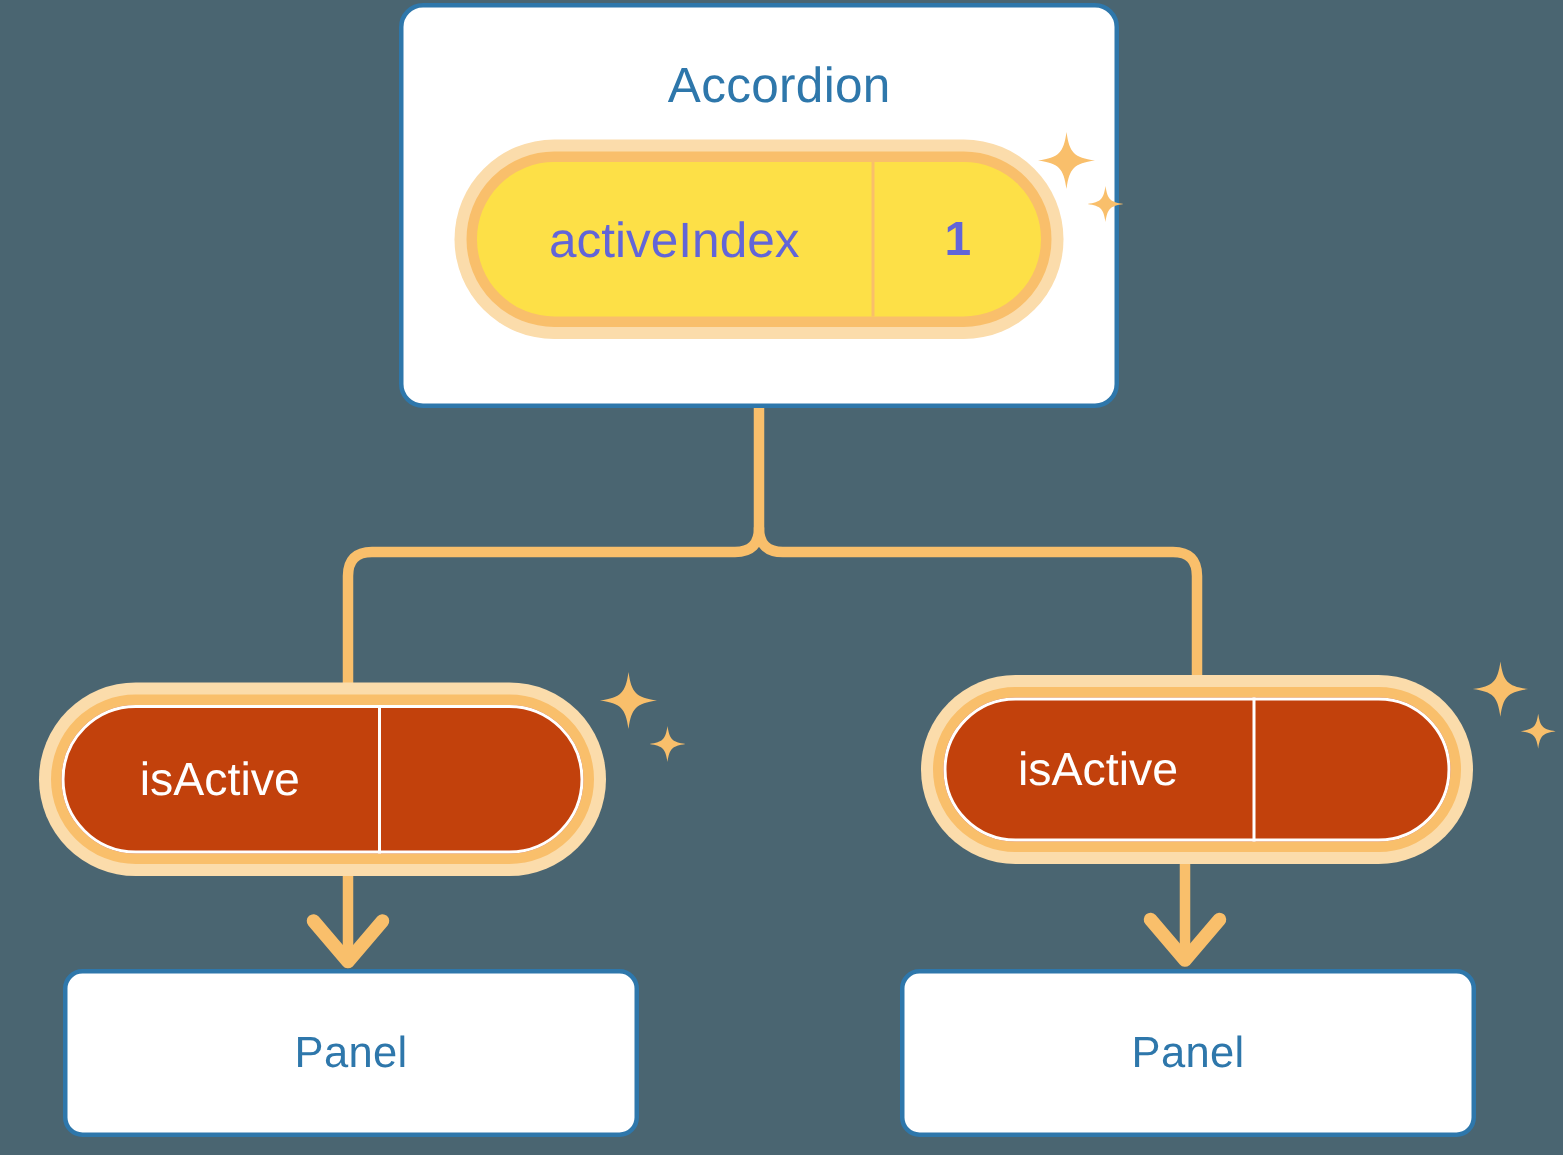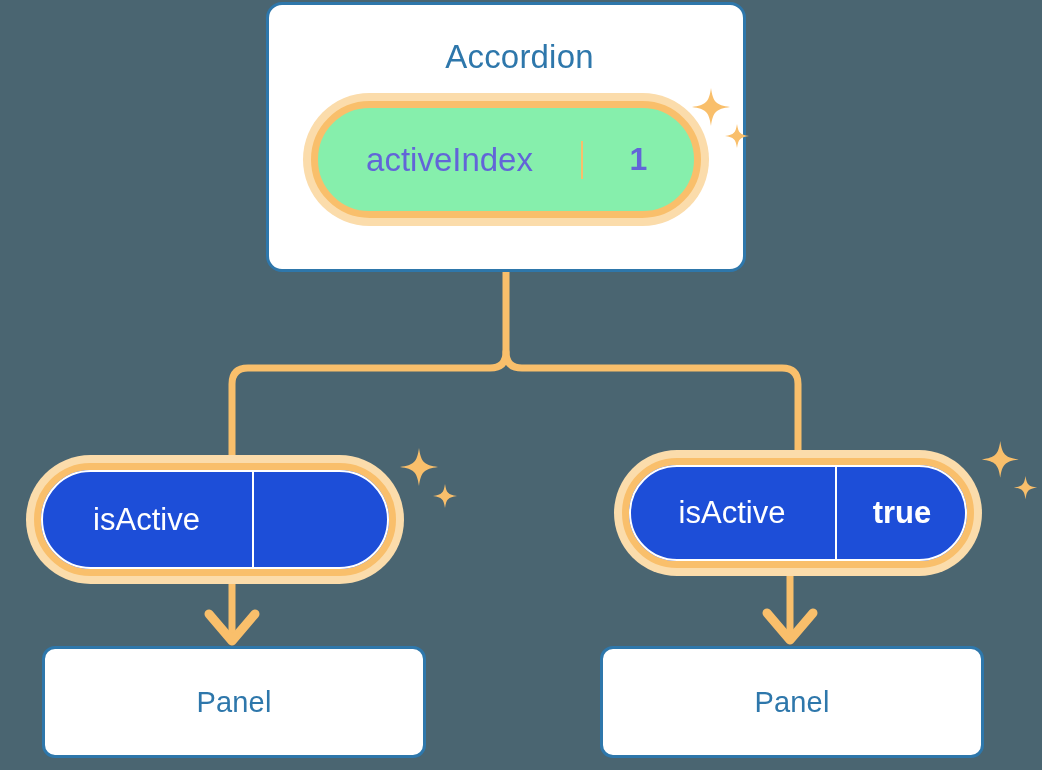--- a/index.html
+++ b/index.html
@@ -63,35 +63,34 @@
     display:flex;align-items:center;justify-content:center;
     box-sizing:border-box;
     white-space:nowrap;
   }
   .pill .pill-key{font-weight:400;}
   .pill .pill-val{font-weight:700;}
 
   
   #pill-active-index{
     left:311px;top:101px;width:390px;height:117px;
-    background:#86efac;
+    background:#fde047;
     border-radius:999px;
-    align-items:center;
   }
   #pill-active-index .pill-key{
     flex:0 0 265px;color:#6265d8;font-size:33px;
     border-right:2px solid #f9bf6b;
   }
   #pill-active-index .pill-val{
     flex:1 1 auto;color:#6265d8;font-size:32px;
   }
 
   
   .pill-filled{
-    background:#1d4ed8;
+    background:#c2410c;
     border-radius:999px;
   }
   .pill-filled .pill-inner{
     position:absolute;inset:0;
     border:2px solid #ffffff;
     border-radius:999px;
     pointer-events:none;
   }
   .pill-filled .pill-key{color:#ffffff;font-size:31px;border-right:2px solid #ffffff;}
   .pill-filled .pill-val{color:#ffffff;font-size:31px;}
@@ -164,21 +163,20 @@
   </div>
 
   <svg id="sparkles-left" class="sparkles" viewBox="0 0 64 72">
     <path d="M23 4 C25 18 28 21 42 23 C28 25 25 28 23 42 C21 28 18 25 4 23 C18 21 21 18 23 4 Z" fill="#f9bf6b"></path>
     <path d="M49 40 C50.4 49 52 50.6 61 52 C52 53.4 50.4 55 49 64 C47.6 55 46 53.4 37 52 C46 50.6 47.6 49 49 40 Z" fill="#f9bf6b"></path>
   </svg>
 
   <div id="pill-is-active-true" class="pill pill-filled">
     <div class="pill-inner"></div>
     <div class="pill-key">isActive</div>
-    <div class="pill-val">true</div>
   </div>
 
   <svg id="sparkles-right" class="sparkles" viewBox="0 0 64 72">
     <path d="M23 4 C25 18 28 21 42 23 C28 25 25 28 23 42 C21 28 18 25 4 23 C18 21 21 18 23 4 Z" fill="#f9bf6b"></path>
     <path d="M49 40 C50.4 49 52 50.6 61 52 C52 53.4 50.4 55 49 64 C47.6 55 46 53.4 37 52 C46 50.6 47.6 49 49 40 Z" fill="#f9bf6b"></path>
   </svg>
 
   <div id="panel-left" class="card panel-card">
     <div class="card-title">Panel</div>
   </div>

